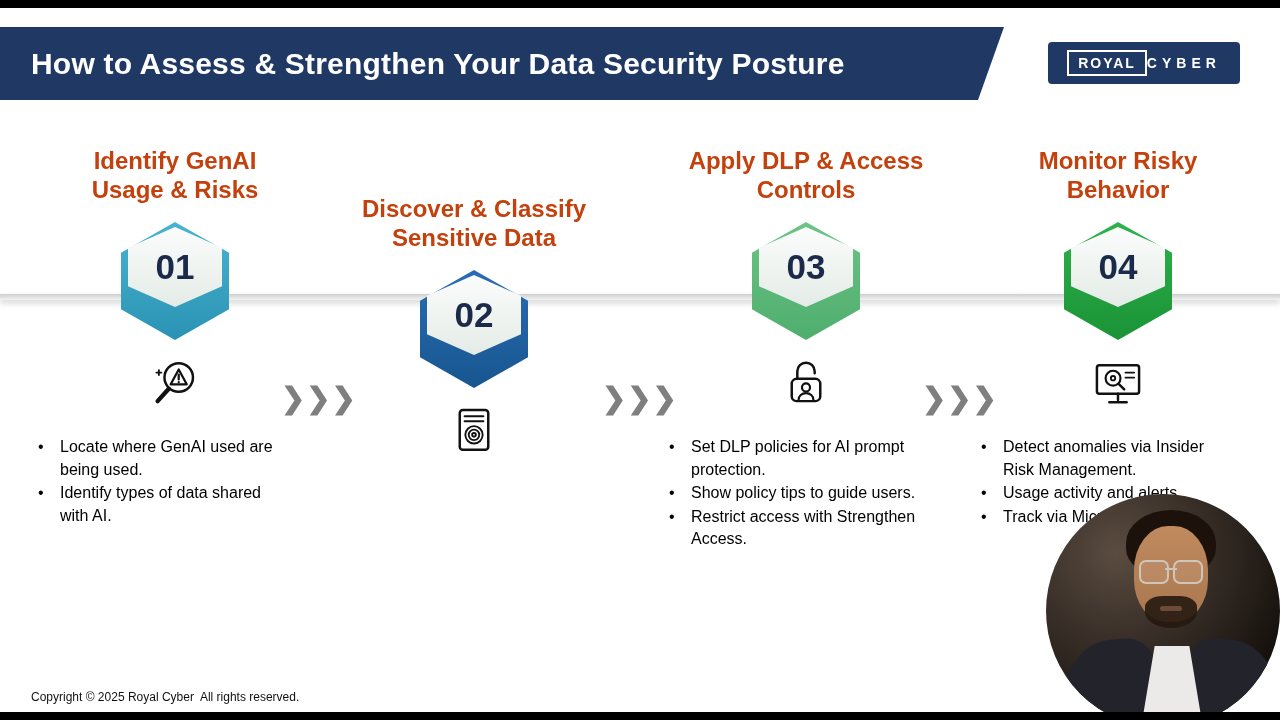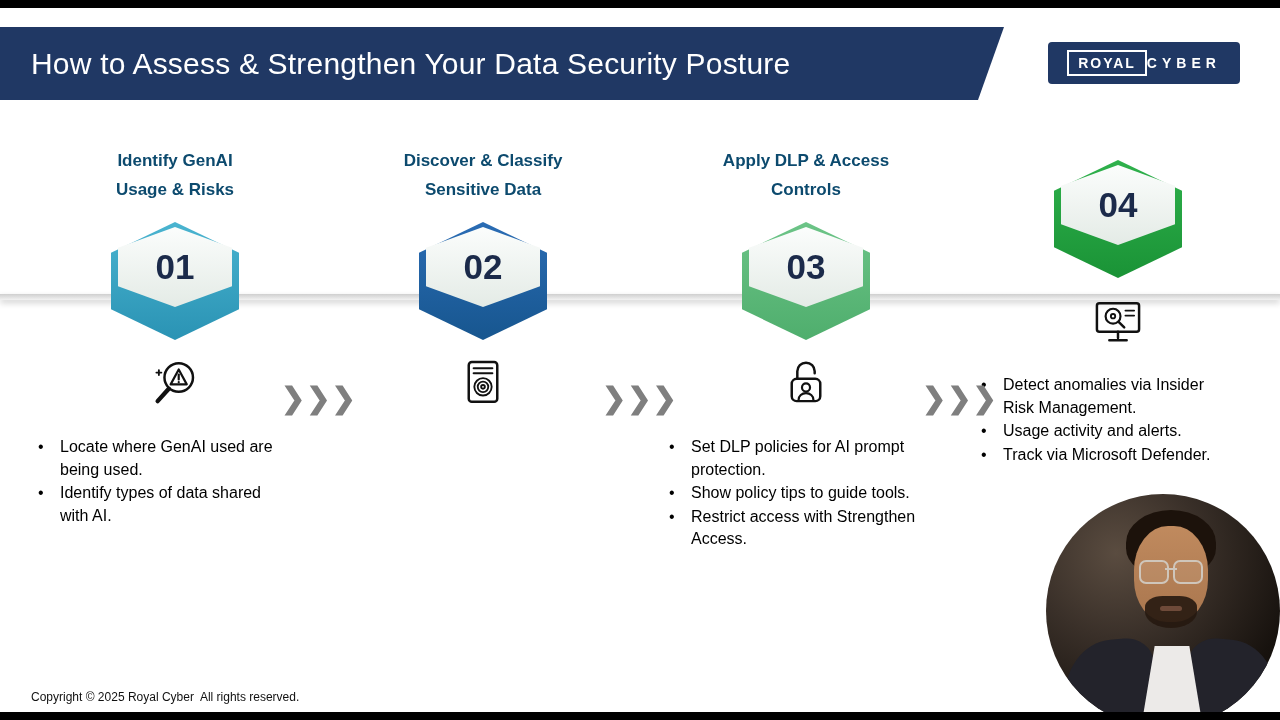--- a/index.html
+++ b/index.html
@@ -5,39 +5,39 @@
   html,body{margin:0;padding:0;background:#000;}
   .page{position:relative;width:1280px;height:720px;background:#ffffff;overflow:hidden;
         font-family:"Liberation Sans",sans-serif;color:#111;}
   .bar{position:absolute;left:0;width:1280px;height:8px;background:#000;z-index:30;}
   .bar.top{top:0;} .bar.bottom{bottom:0;}
 
   
   .banner{position:absolute;left:0;top:27px;width:1004px;height:73px;background:#203864;
           clip-path:polygon(0 0,100% 0,calc(100% - 26px) 100%,0 100%);
           display:flex;align-items:center;box-sizing:border-box;padding-left:31px;z-index:2;}
-  .banner h1{margin:0;color:#fff;font-size:30px;font-weight:normal;letter-spacing:.2px;}
+  .banner h1{margin:0;color:#fff;font-size:30px;font-weight:bold;letter-spacing:.2px;}
 
   .logo{position:absolute;left:1048px;top:42px;width:192px;height:42px;background:#203864;
         border-radius:4px;display:flex;align-items:center;justify-content:center;z-index:2;}
   .logo .royal{color:#fff;border:2px solid #fff;padding:3px 9px;font-weight:bold;
                font-size:14px;letter-spacing:2px;}
   .logo .cyber{color:#fff;font-size:14px;font-weight:bold;letter-spacing:5px;}
 
   
   .shelf{position:absolute;left:0;top:294px;width:1280px;height:6px;
          background:linear-gradient(#cfcfcf,#f2f2f2);box-shadow:0 3px 6px rgba(0,0,0,.18);z-index:0;}
 
   
   .col{position:absolute;top:146px;width:290px;z-index:1;}
-  .col1{left:30px;} .col2{left:338px;} .col3{left:661px;} .col4{left:973px;}
-  .step-title{text-align:center;font-weight:bold;font-size:17px;line-height:29px;
-              color:#0c4a6e;white-space:pre-line;height:62px;}
-
-  .hex-wrap{position:relative;width:128px;height:118px;margin:14px auto 0;}
+  .col1{left:30px;} .col2{left:329px;margin-top:48px;} .col3{left:661px;} .col4{left:973px;}
+  .step-title{text-align:center;font-weight:bold;font-size:24px;line-height:29px;
+              color:#c2410c;white-space:pre-line;height:62px;}
+
+  .hex-wrap{position:relative;width:108px;height:118px;margin:14px auto 0;}
   .hex{clip-path:polygon(50% 0,100% 26%,100% 74%,50% 100%,0 74%,0 26%);}
   .hex-outer{position:absolute;inset:0;}
   .s1 .hex-outer{background:linear-gradient(#4ab4d0,#2a93b4);}
   .s2 .hex-outer{background:linear-gradient(#2a6cb4,#17568f);}
   .s3 .hex-outer{background:linear-gradient(#6cc487,#4fae6d);}
   .s4 .hex-outer{background:linear-gradient(#2fb14c,#1a9336);}
   .hex-inner{position:absolute;left:7px;right:7px;top:5px;bottom:33px;
              background:linear-gradient(#fbfdfc,#e4ebe6);
              display:flex;align-items:center;justify-content:center;}
   .hex-num{font-size:35px;font-weight:bold;color:#1b2a4a;}
@@ -154,26 +154,28 @@
     <div class="icon-row">
       <svg viewBox="0 0 100 100">
         <path class="ln" d="M36 40 V28 a14 14 0 0 1 28 0 v3" stroke-width="4"></path>
         <rect class="ln" x="27" y="40" width="46" height="36" rx="8" stroke-width="4"></rect>
         <circle class="ln" cx="50" cy="54" r="6.5" stroke-width="3.5"></circle>
         <path class="ln" d="M38 74 a12 11 0 0 1 24 0" stroke-width="3.5"></path>
       </svg>
     </div>
     <ul class="bullets">
       <li>Set DLP policies for AI prompt protection.</li>
-      <li>Show policy tips to guide tools.</li>
+      <li>Show policy tips to guide users.</li>
       <li>Restrict access with Strengthen Access.</li>
     </ul>
   </div>
 
   <div class="col col4 s4">
+    <div class="step-title">Monitor Risky
+Behavior</div>
     <div class="hex-wrap">
       <div class="hex hex-outer"></div>
       <div class="hex hex-inner">
         <span class="hex-num">04</span>
       </div>
     </div>
     <div class="icon-row">
       <svg viewBox="0 0 100 100">
         <rect class="ln" x="16" y="18" width="68" height="46" rx="4" stroke-width="4"></rect>
         <path class="ln" d="M50 64 v10 M36 78 h28" stroke-width="4"></path>

